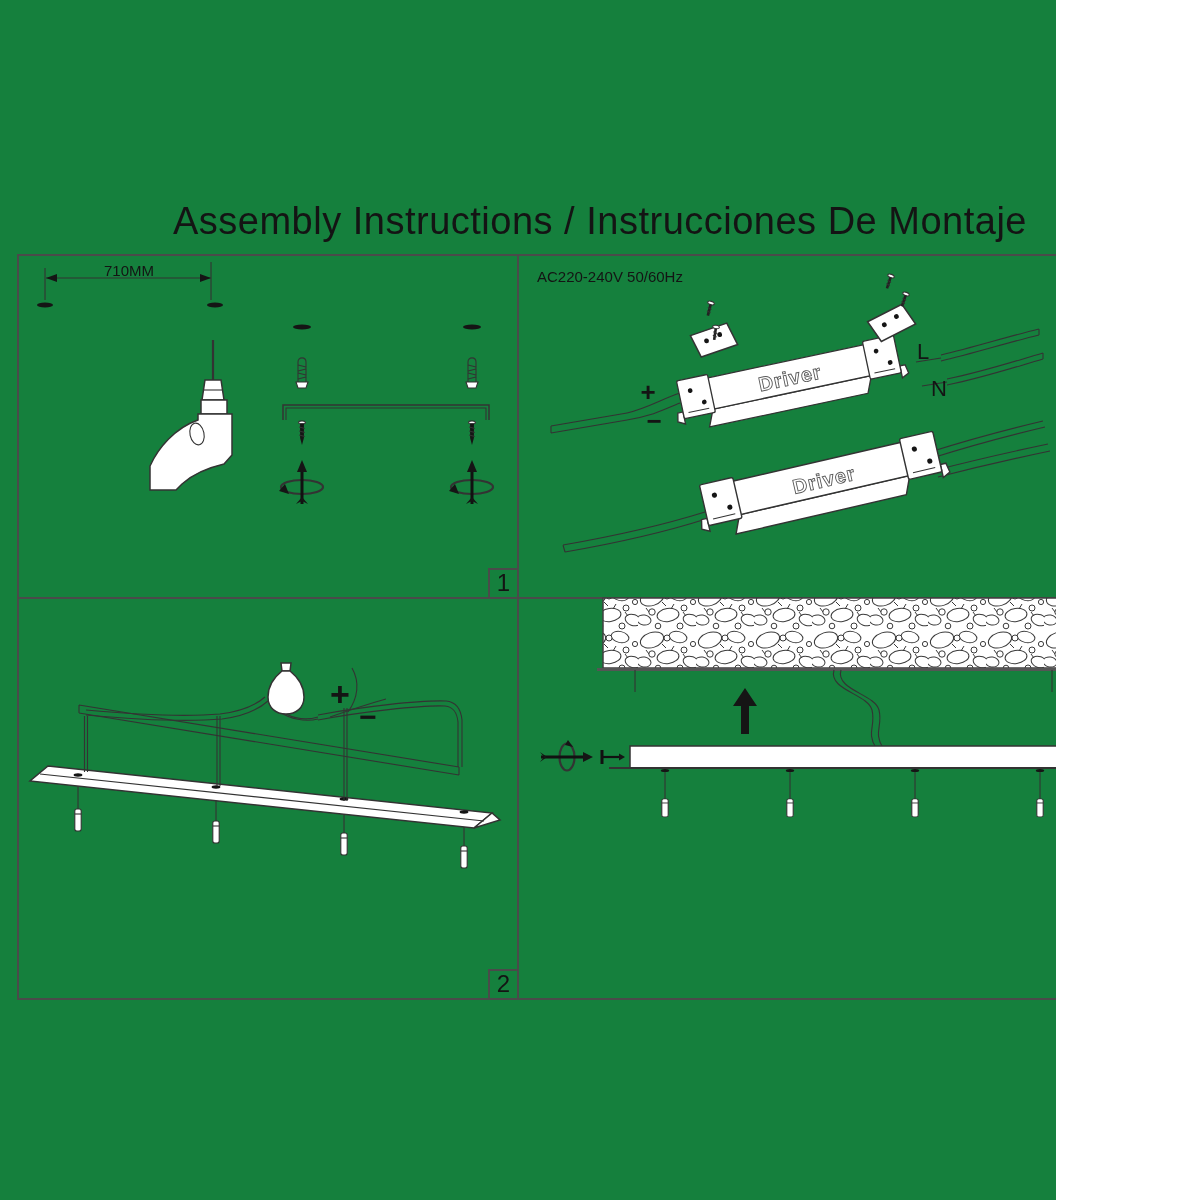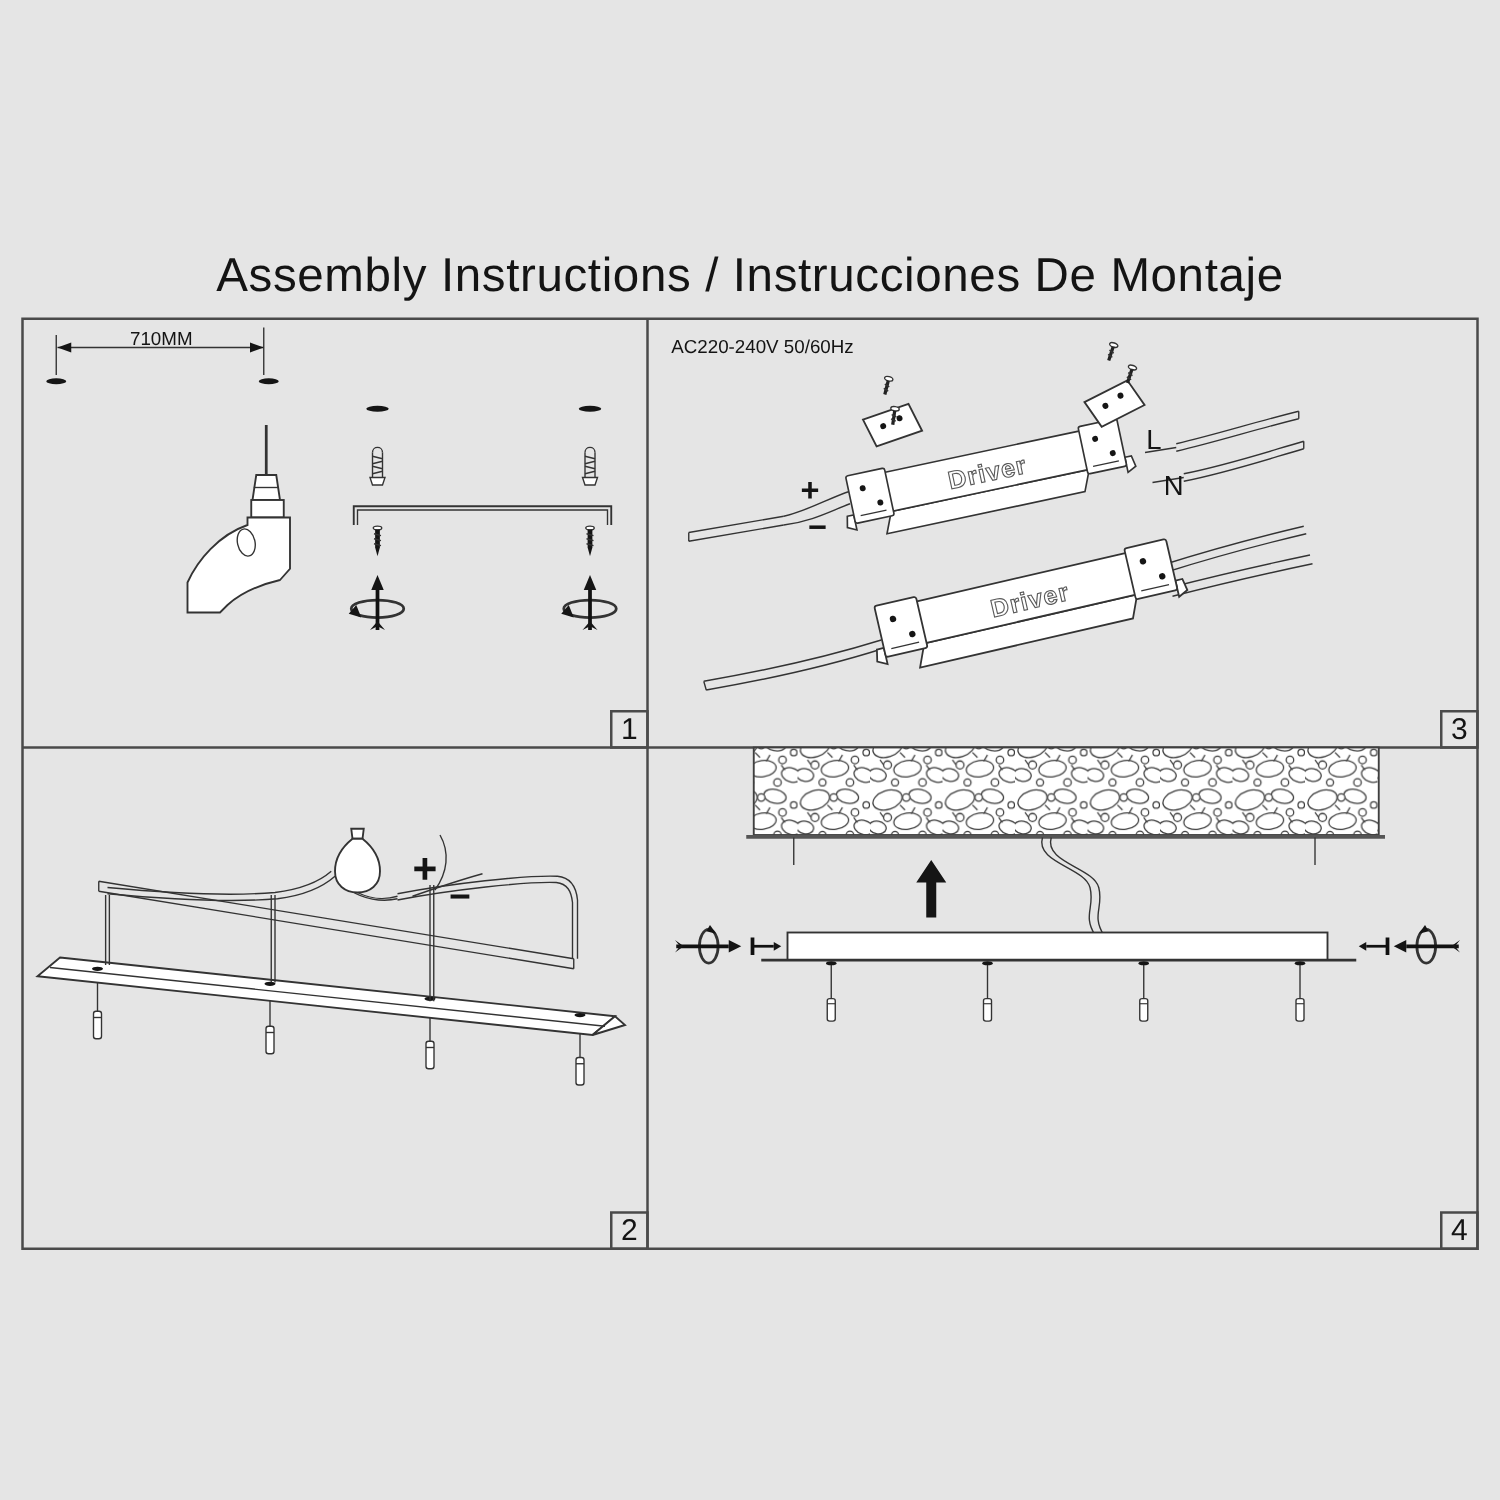--- a/index.html
+++ b/index.html
@@ -1,16 +1,16 @@
 <!DOCTYPE html>
 <html><head>
 <meta charset="utf-8">
 <style>
   html,body{margin:0;padding:0;background:#ffffff;}
-  .sheet{position:relative;width:1200px;height:1200px;background:#e5e5e5;overflow:hidden;
+  .sheet{position:relative;width:1056px;height:1200px;background:#15803d;overflow:hidden;
          font-family:"Liberation Sans", sans-serif;}
   .title{position:absolute;left:0;top:200px;width:1200px;text-align:center;
          font-size:38px;letter-spacing:.5px;color:#141414;white-space:nowrap;}
   .art{position:absolute;left:0;top:0;}
   
   .s  {fill:none;stroke:#333;stroke-width:1.5;}
   .s1 {fill:none;stroke:#333;stroke-width:1.1;}
   .s2 {fill:none;stroke:#333;stroke-width:2.2;}
   .w  {fill:#fff;stroke:#333;stroke-width:1.5;}
   .w1 {fill:#fff;stroke:#333;stroke-width:1.1;}

